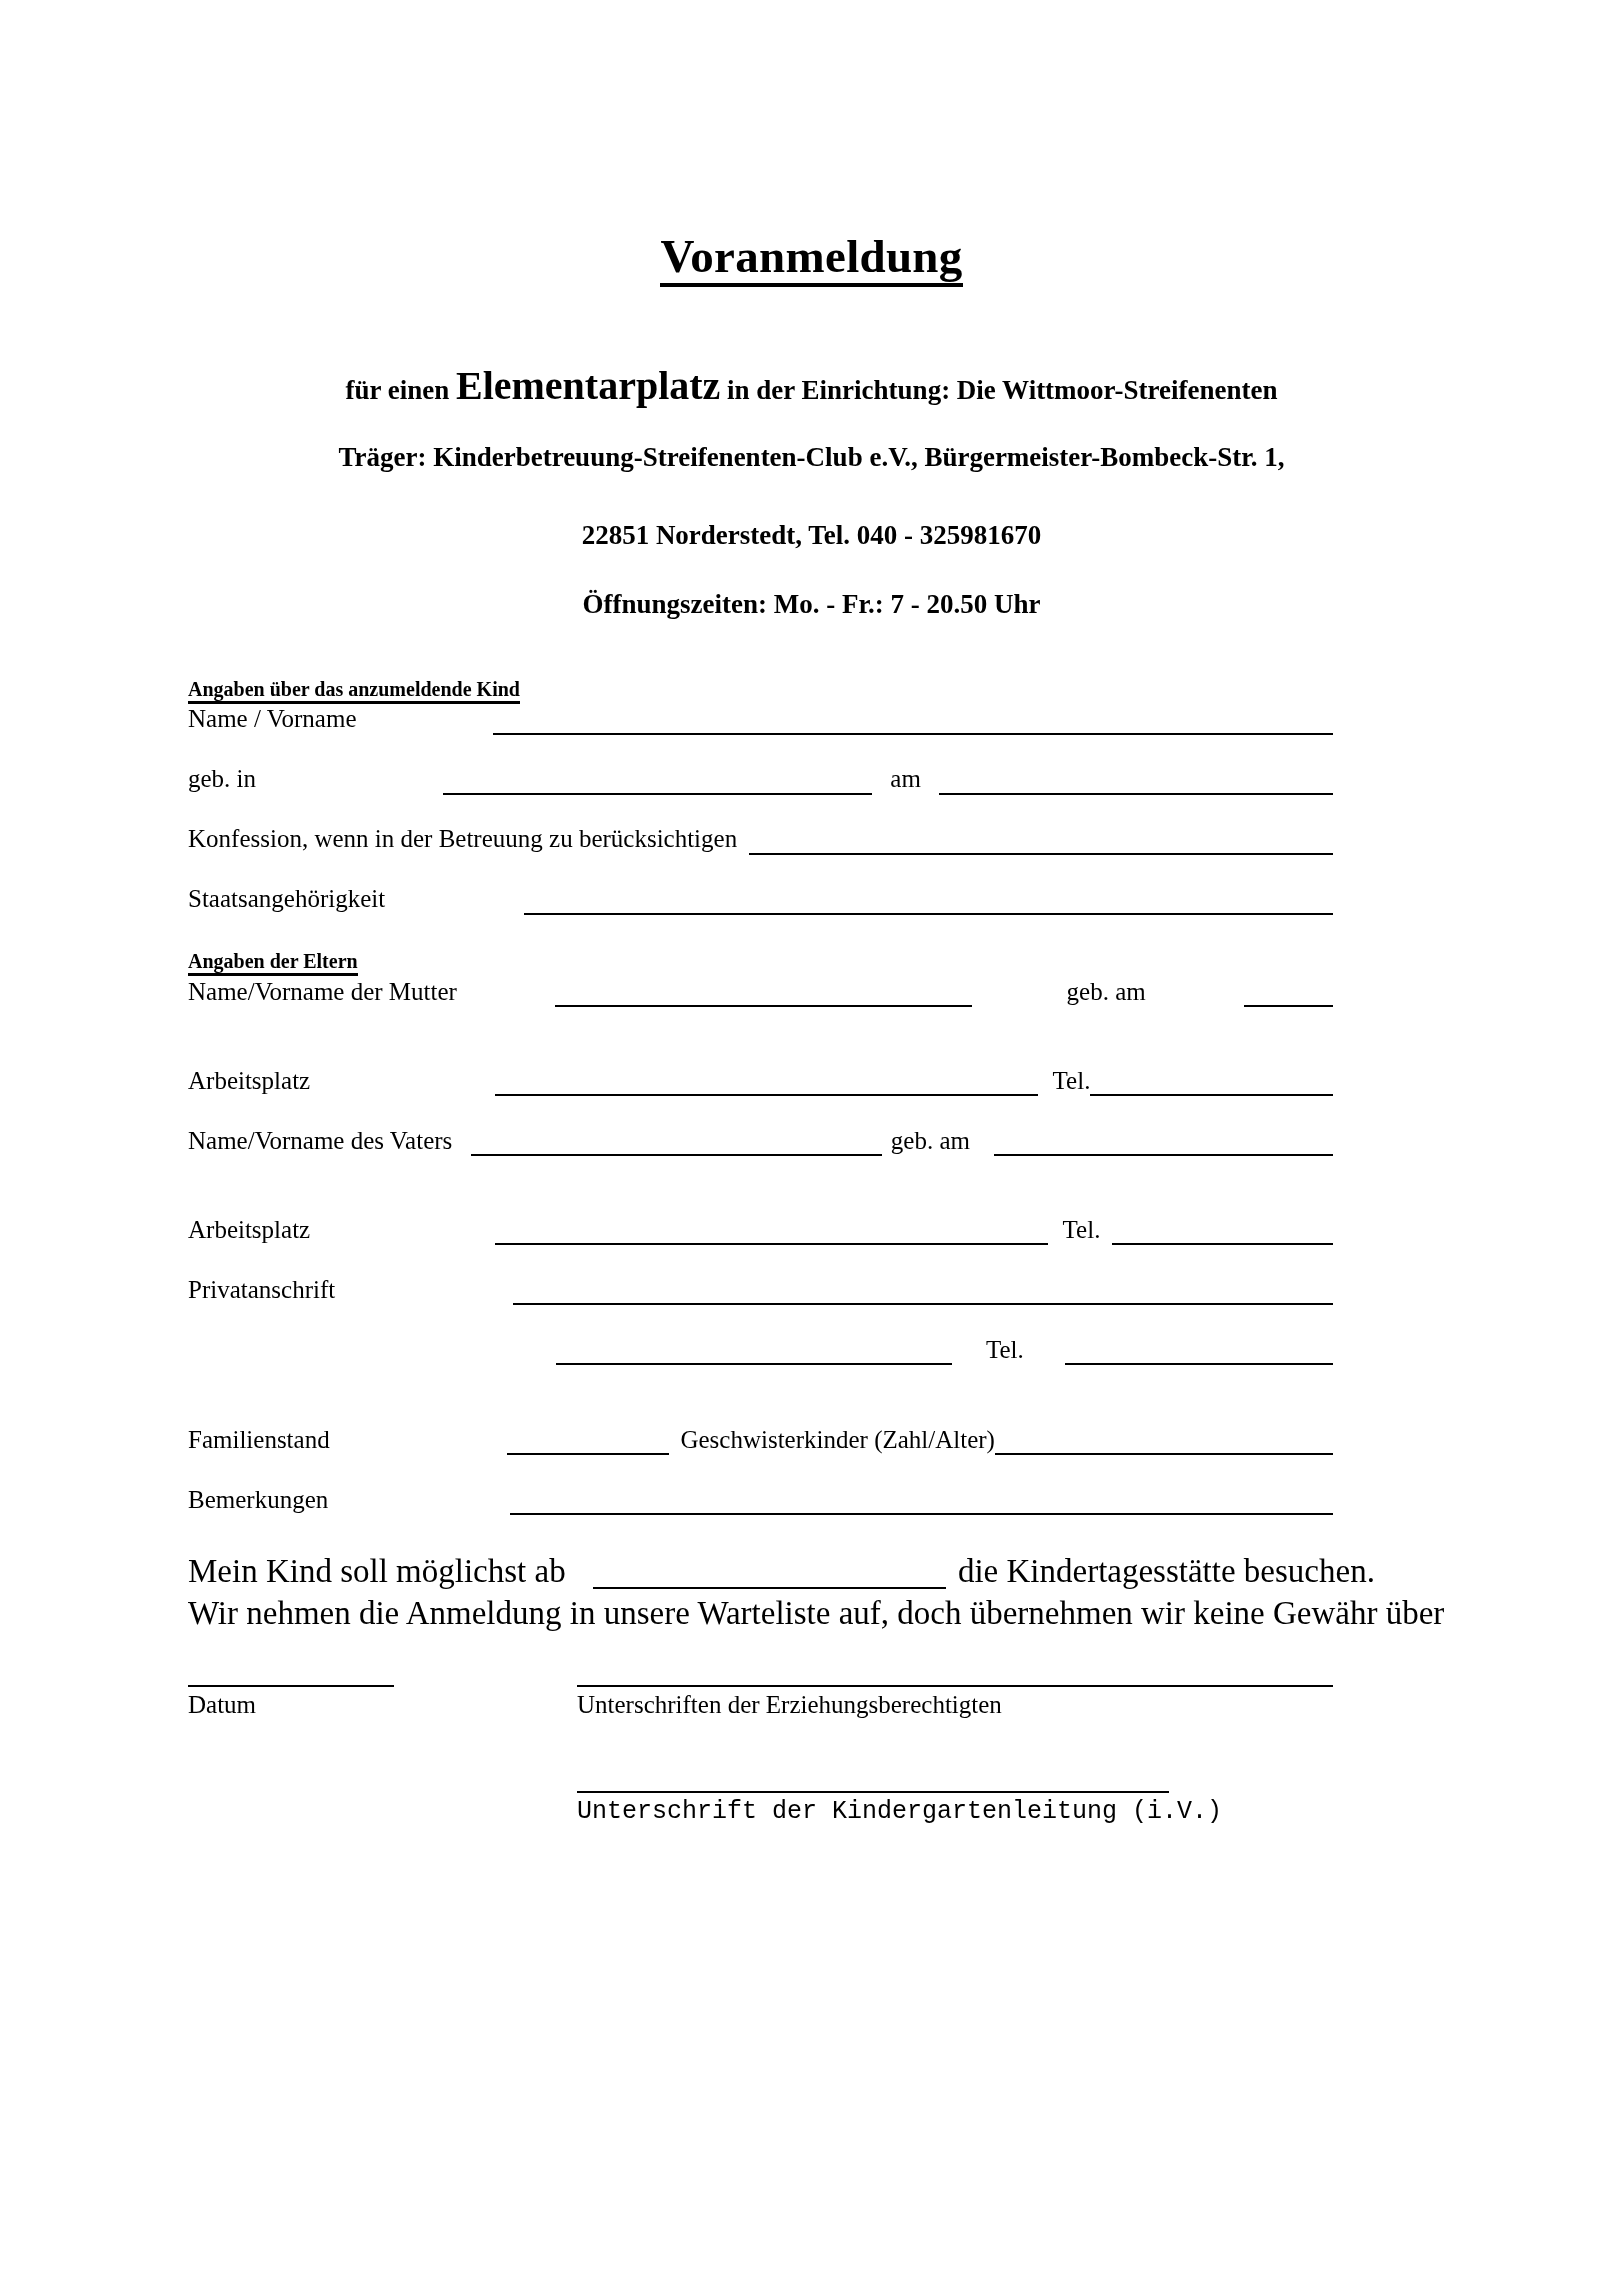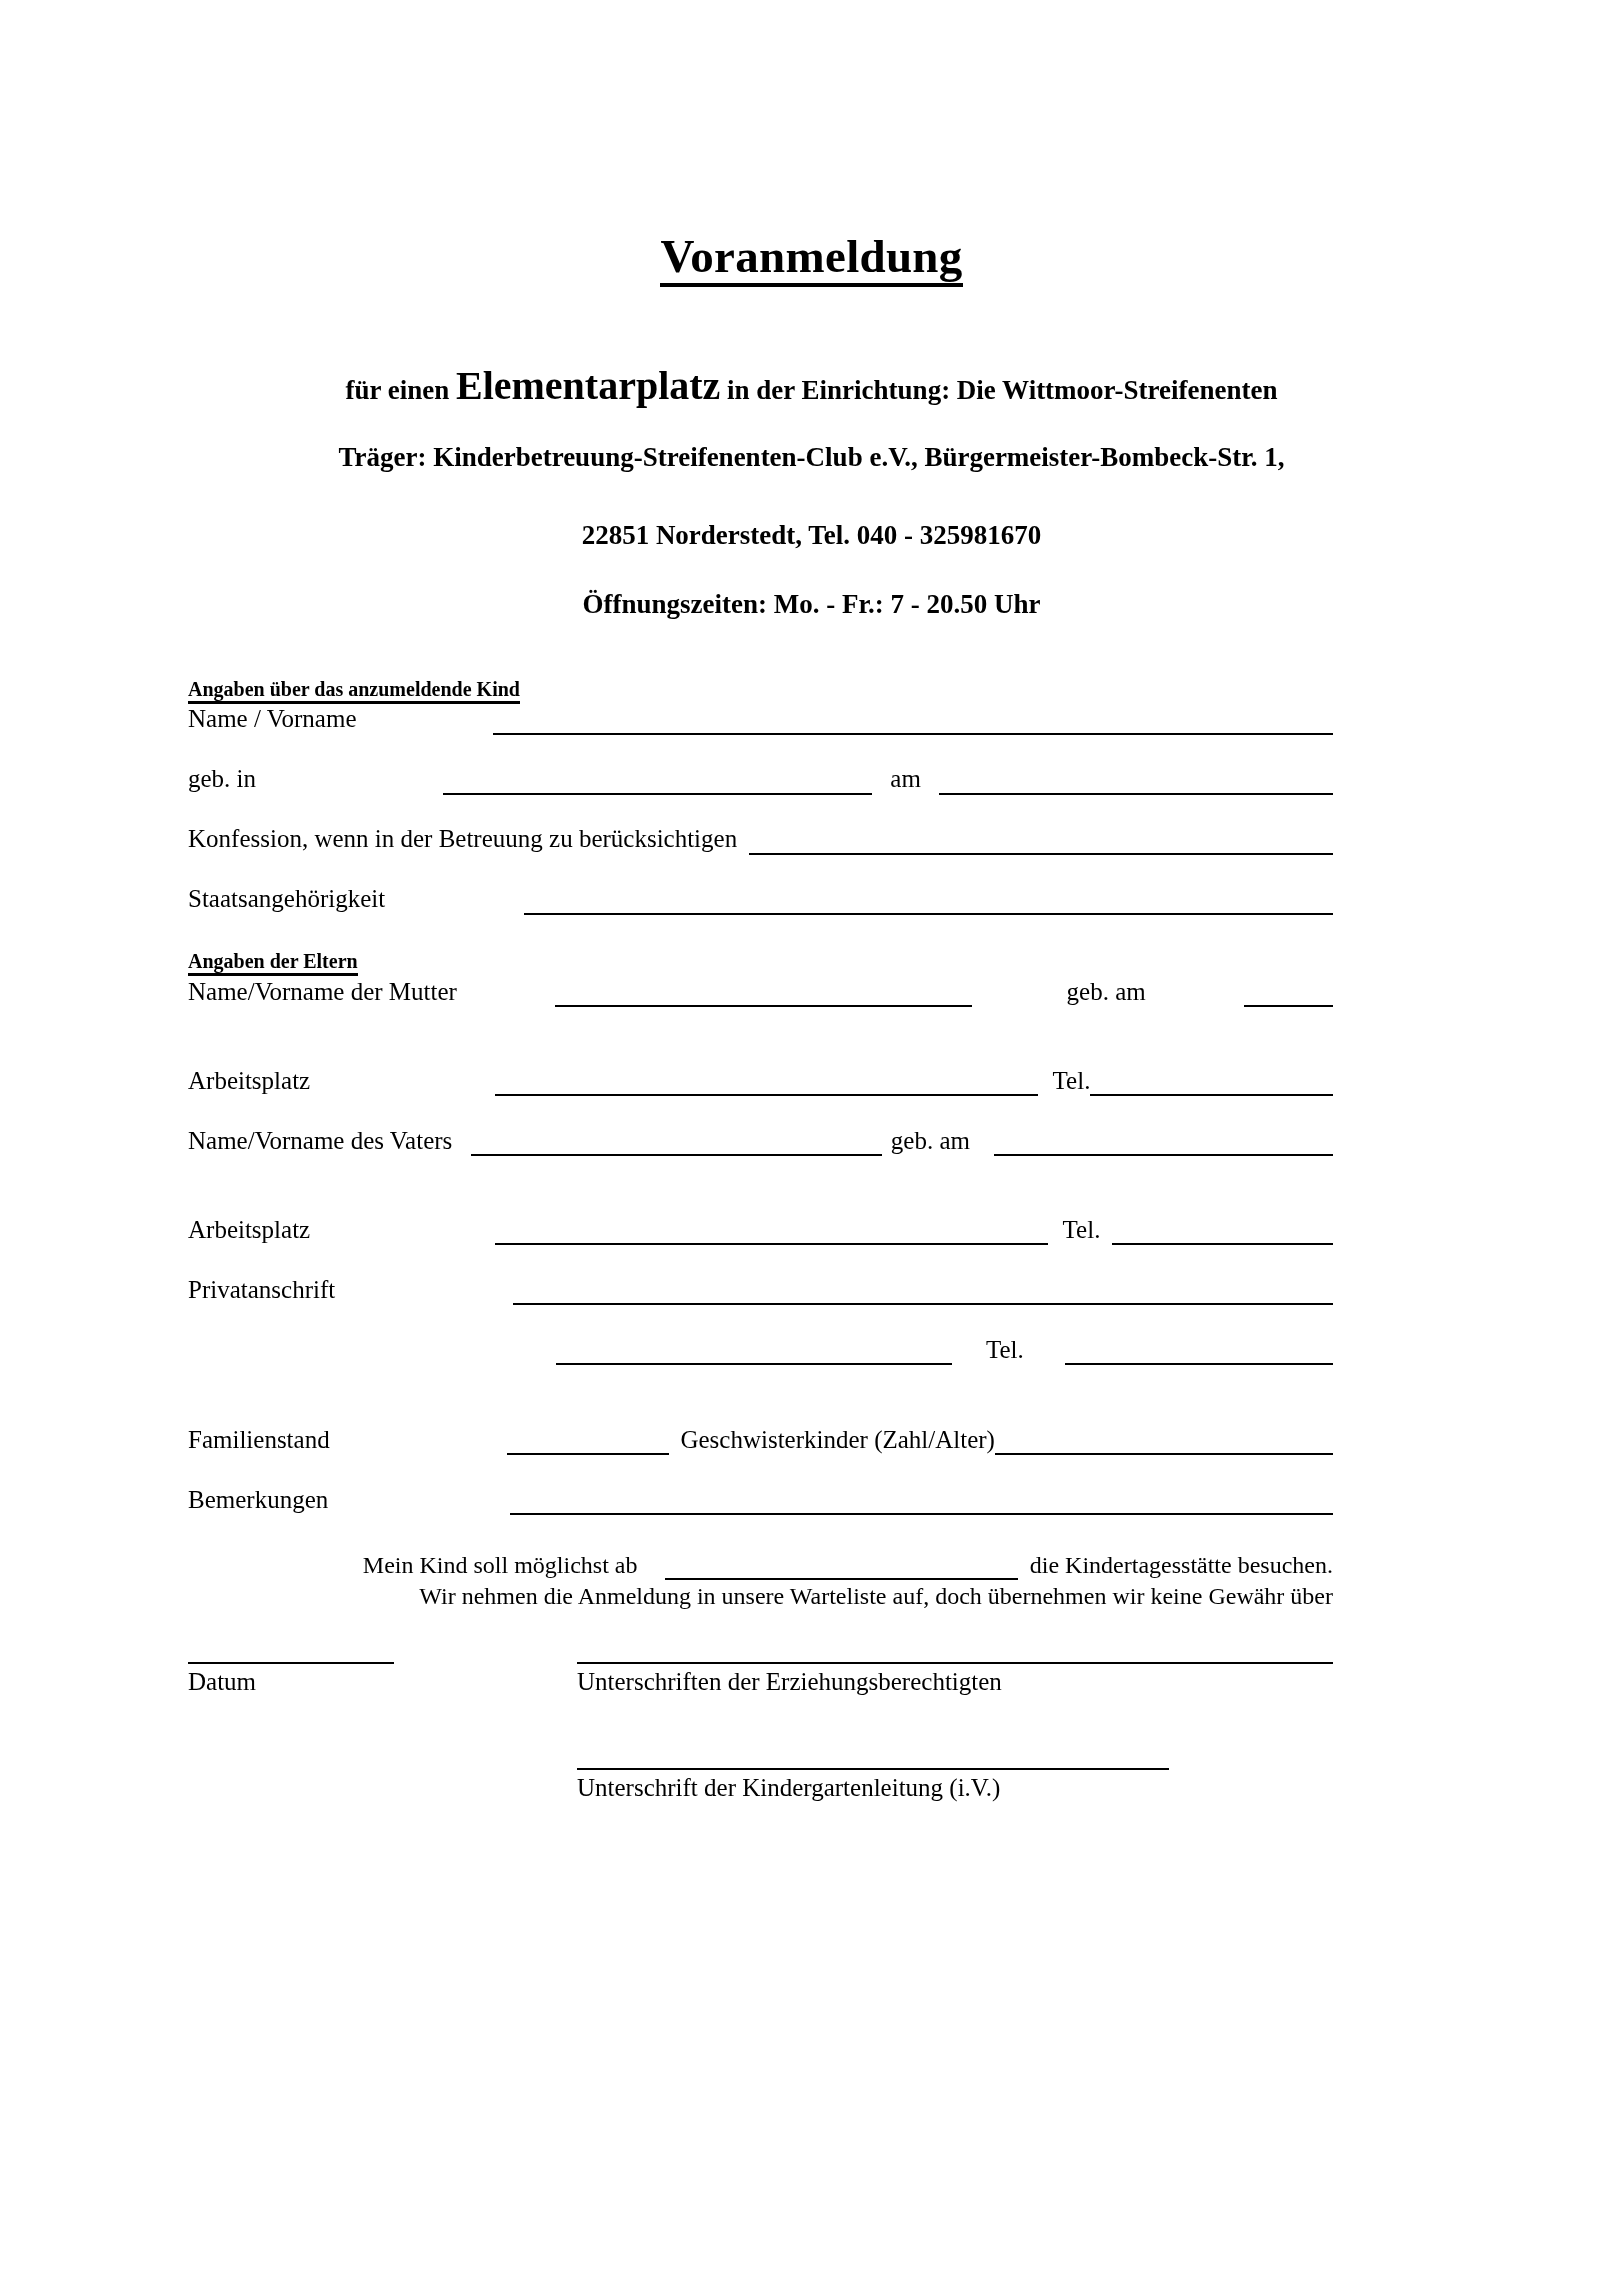--- a/index.html
+++ b/index.html
@@ -96,24 +96,23 @@
   .rule-grow {
     flex: 1 1 auto;
     border-bottom: 2.6px solid #000;
     height: 0;
     position: relative;
     top: 7.9px;
   }
   .gap { flex: 0 0 auto; }
 
   .para {
-    font-size: 24px;
+    font-size: 33px;
     line-height: 1.30;
     white-space: nowrap;
-    text-align: right;
   }
   .para-line { display: block; }
 
   .sig-block { position: relative; }
   .sig-rules {
     display: flex;
     align-items: flex-end;
   }
   .sig-rule {
     border-bottom: 2.6px solid #000;
@@ -266,21 +265,21 @@
       </div>
       <div class="sig-labels" style="margin-top:3.9px;">
         <span style="flex:0 0 auto; width:389px;">Datum</span>
         <span style="flex:1 1 auto;">Unterschriften der Erziehungsberechtigten</span>
       </div>
 
       <div class="sig-rules" style="margin-top:72px;">
         <span style="flex:0 0 auto; width:389px;"></span>
         <span class="sig-rule" style="width:592px;"></span>
       </div>
-      <div class="sig-labels" style="margin-top:3.9px;">
+      <div class="sig-labels" style="margin-top:3.9px;font-family:Liberation Mono, monospace;">
         <span style="flex:0 0 auto; width:389px;"></span>
         <span style="flex:1 1 auto;">Unterschrift der Kindergartenleitung  (i.V.)</span>
       </div>
     </div>
 
   </div>
 </div>
 
 
 </body></html>

